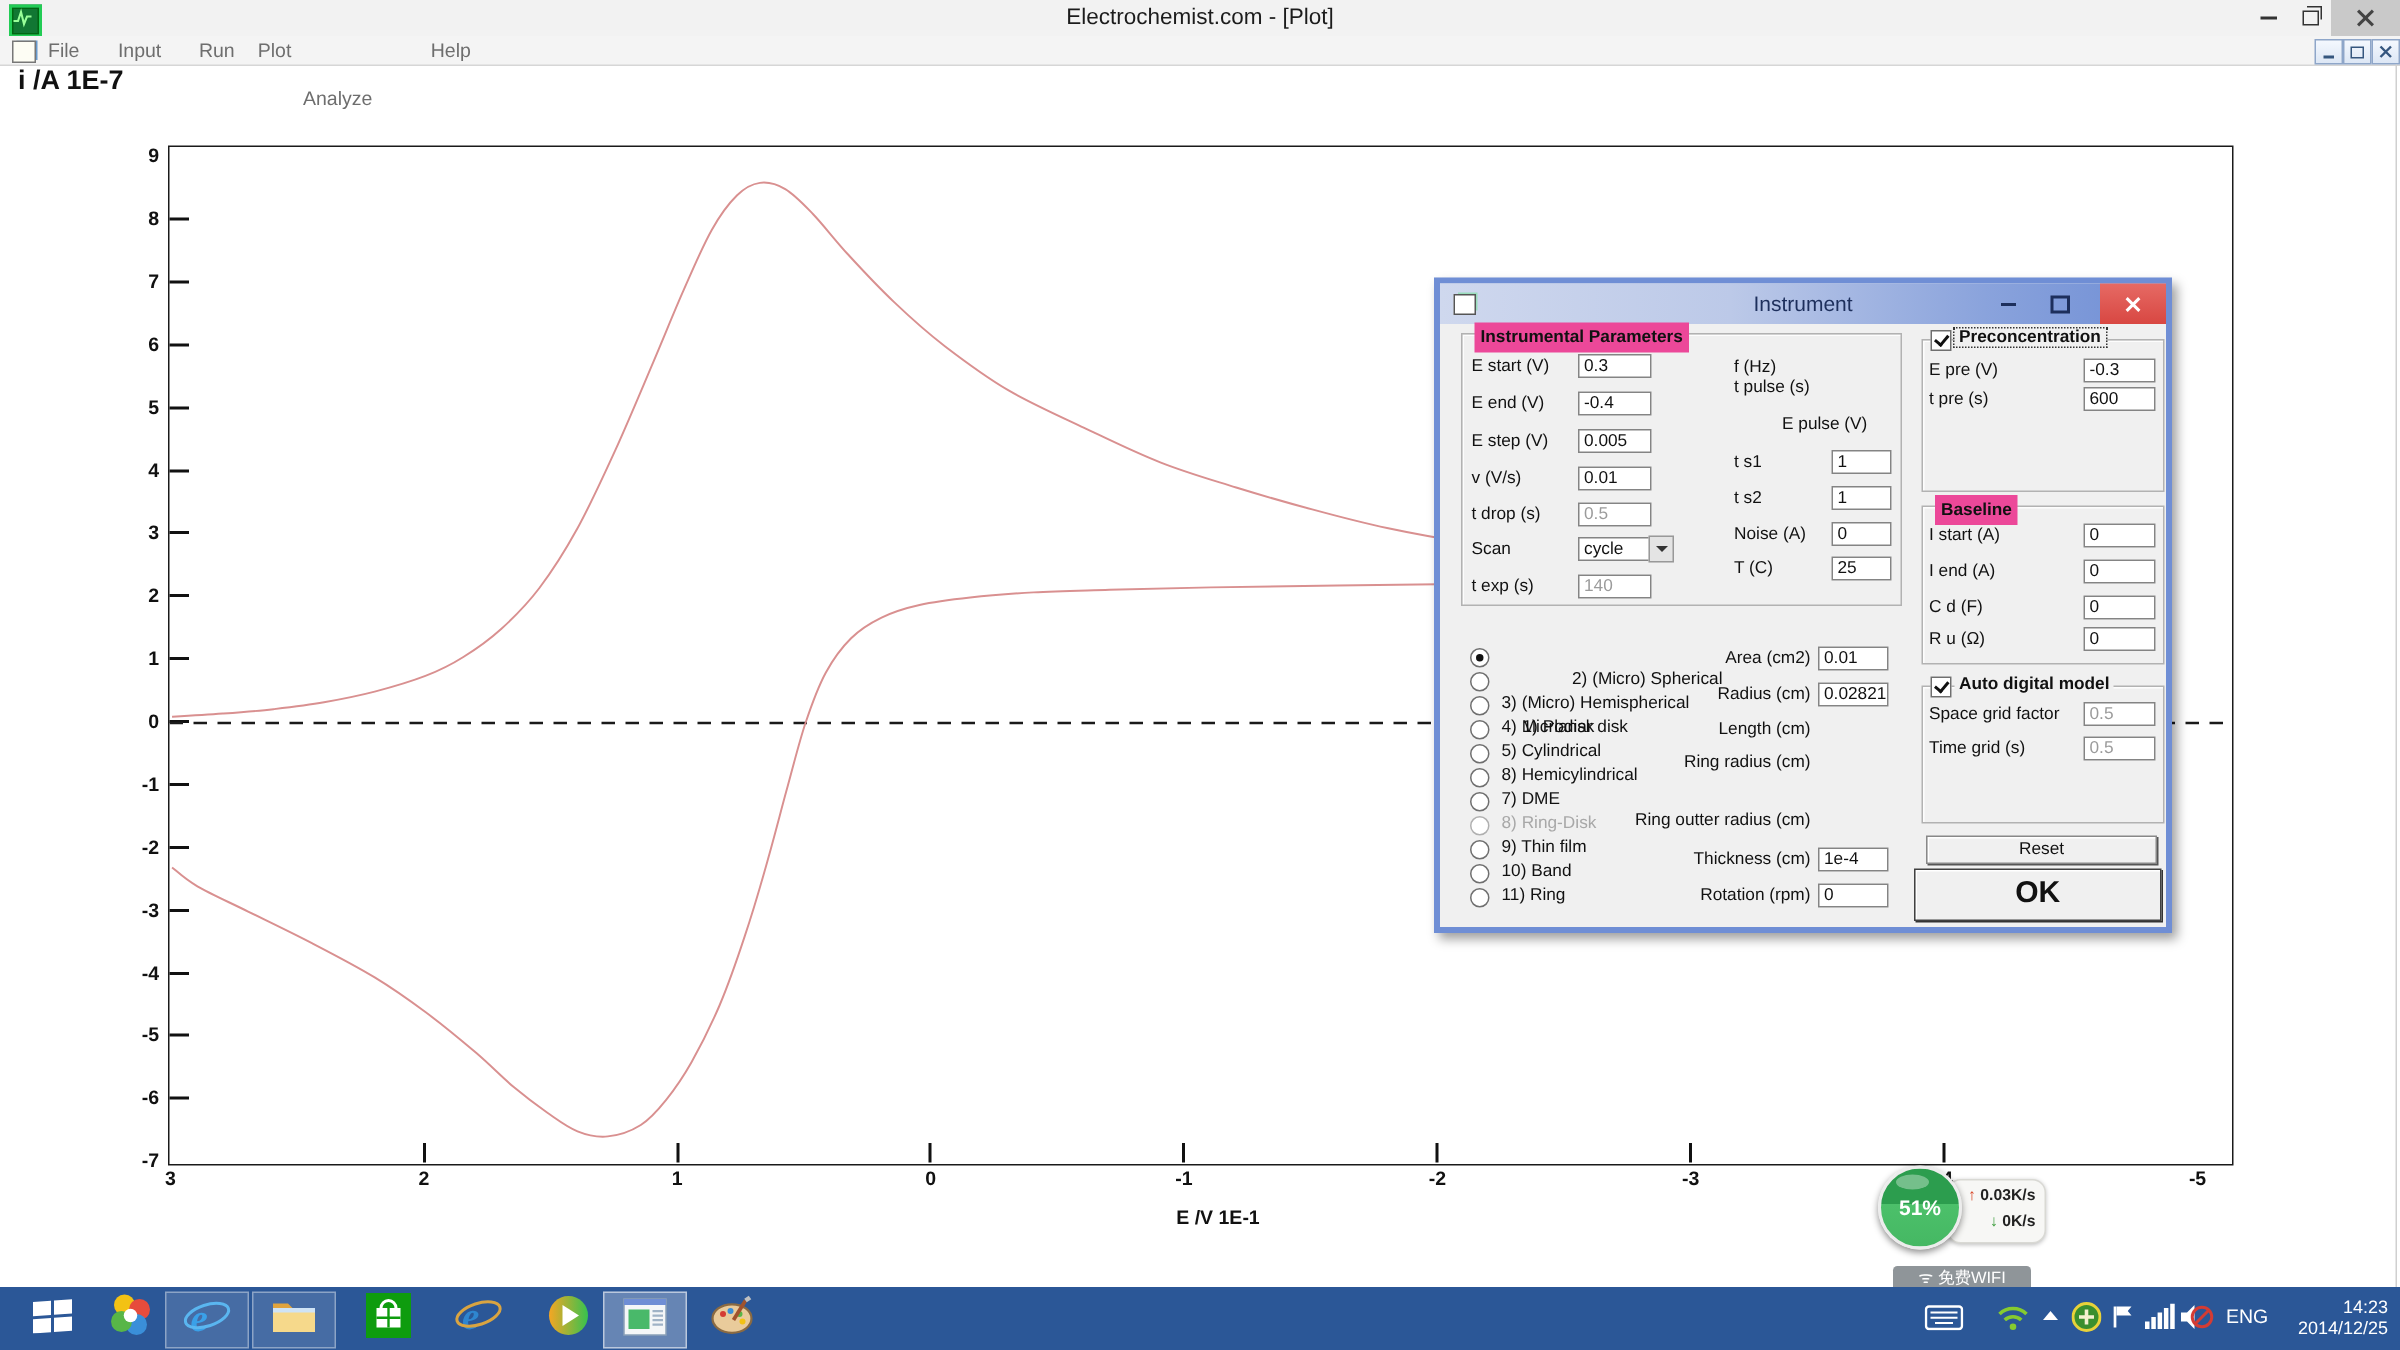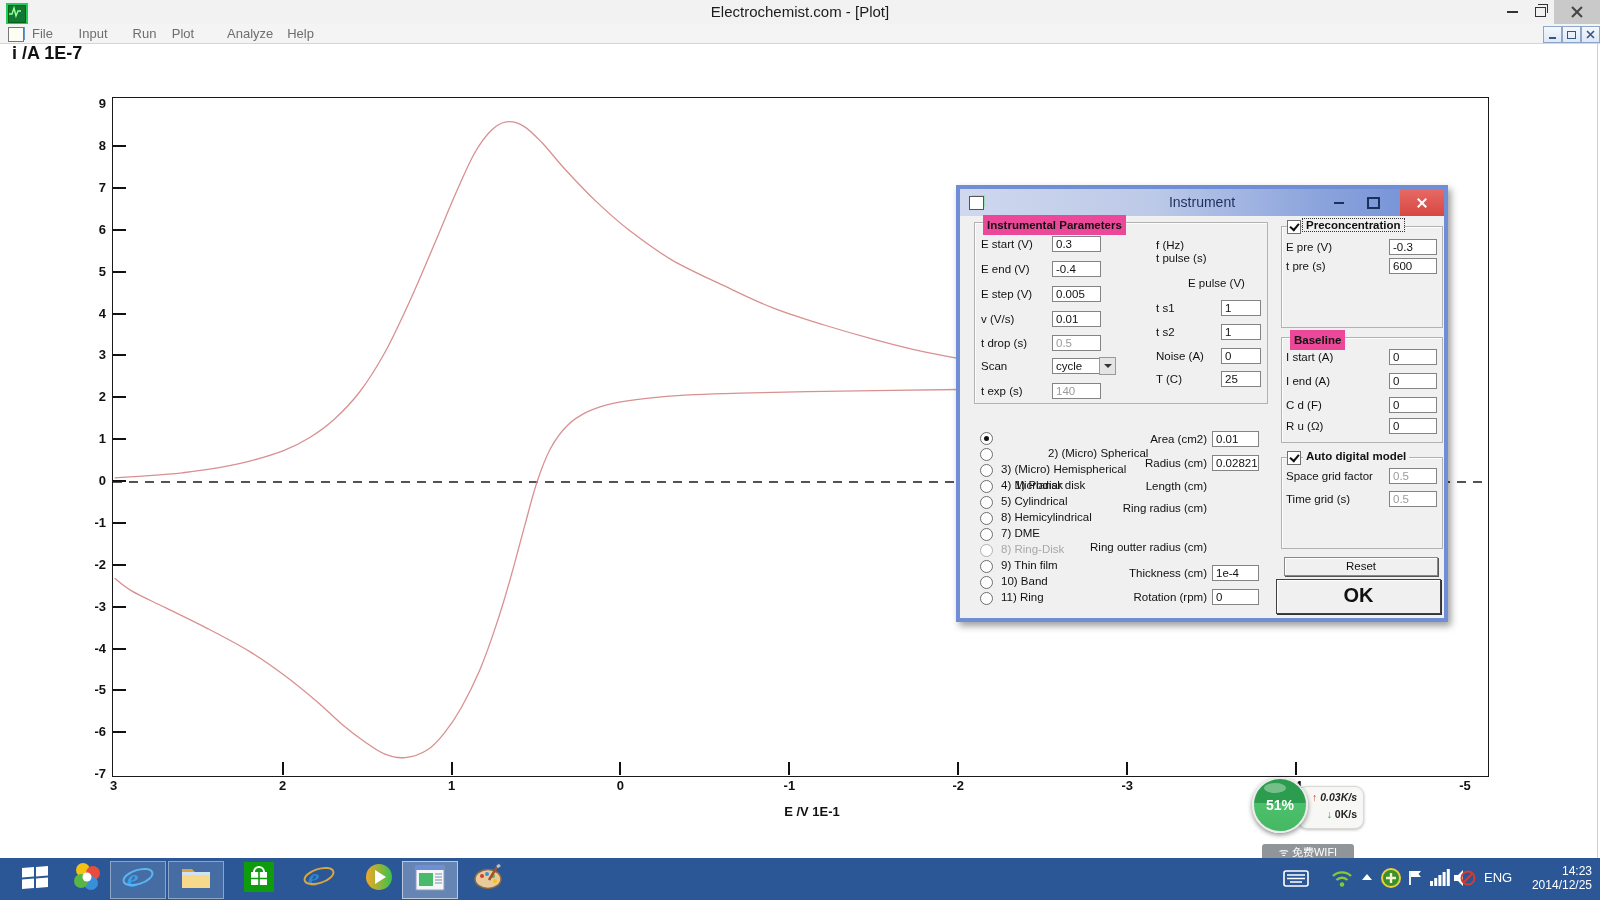--- a/index.html
+++ b/index.html
@@ -119,21 +119,21 @@
       </div>
   </div>
 
   <div class="abs" id="menubar">
     <div class="abs" style="left:8px;top:3px;width:14px;height:13px;background:#fdfdf4;border:1px solid #777;box-shadow:2px -1px 0 -1px #69c;"></div>
     <div id="menu-items">
         <div class="menu-item" style="left: 30px;">File</div>
         <div class="menu-item" style="left: 76.6px;">Input</div>
         <div class="menu-item" style="left: 130.6px;">Run</div>
         <div class="menu-item" style="left: 169.8px;">Plot</div>
-        <div class="menu-item" style="left: 225px;">Analyze</div>
+        <div class="menu-item" style="left: 200px; margin-top: 32px;">Analyze</div>
         <div class="menu-item" style="left: 285.2px;">Help</div>
       </div>
     <div class="mdi-btn" style="left:1543px;">
         <div class="mdi-glyph-min"></div>
       </div>
     <div class="mdi-btn" style="left:1562px;">
         <div class="mdi-glyph-rest"></div>
       </div>
     <div class="mdi-btn" style="left:1581px;">
         <svg width="9" height="9" viewBox="0 0 9 9">
@@ -312,21 +312,21 @@
         <div class="tbox disabled" style="left: 429px; top: 279px; width: 40px;">0.5</div>
         <div class="flabel" style="left: 326px; top: 304px;">Time grid (s)</div>
         <div class="tbox disabled" style="left: 429px; top: 302px; width: 40px;">0.5</div>
       </div>
 
     <div class="abs" id="reset-btn">Reset</div>
     <div class="abs" id="ok-btn">OK</div>
   </div>
 
   <div class="abs" id="speed-bubble">
-    <div class="bubble-row" style="top:4px;font-style:italic;"><span class="arrow-up">↑</span> <span>0.03K/s</span></div>
+    <div class="bubble-row" style="top:4px;"><span class="arrow-up">↑</span> <span>0.03K/s</span></div>
     <div class="bubble-row" style="top:21px;"><span class="arrow-down">↓</span> <span>0K/s</span></div>
   </div>
   <div class="abs" id="wifi-pill"><span>ᯤ</span> <span>免费WIFI</span></div>
   <div class="abs" id="ball">51%</div>
 
   <div class="abs" id="taskbar">
     <div id="task-slots">
         <div class="tslot" style="left: 8px;">
           <span><svg width="28" height="24" viewBox="0 0 28 24">
               <g transform="skewY(-4)">

